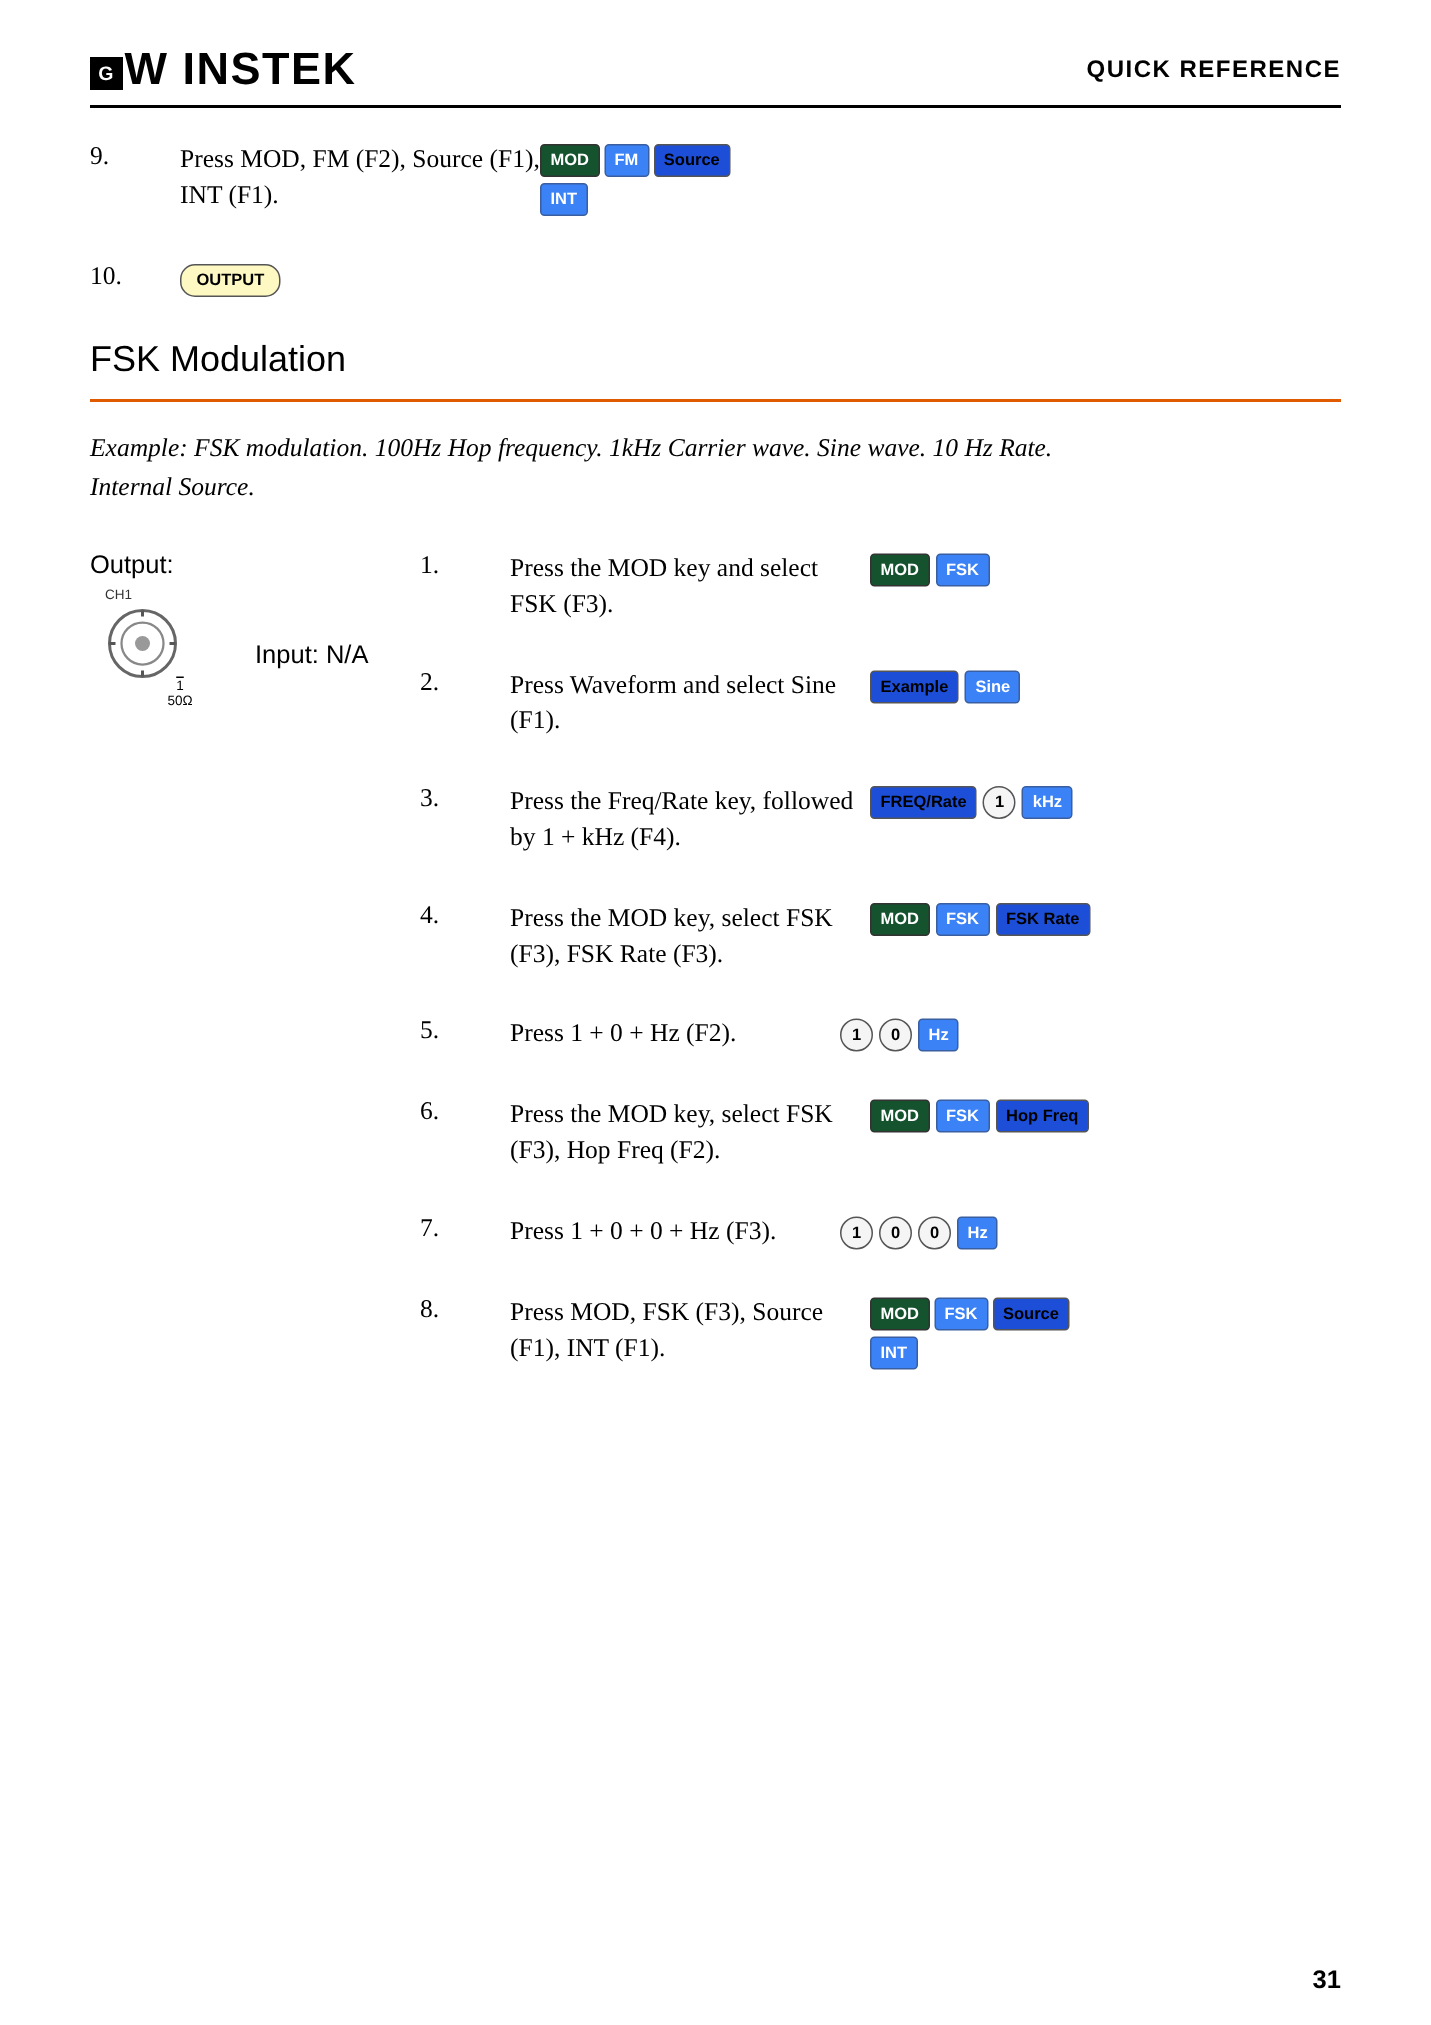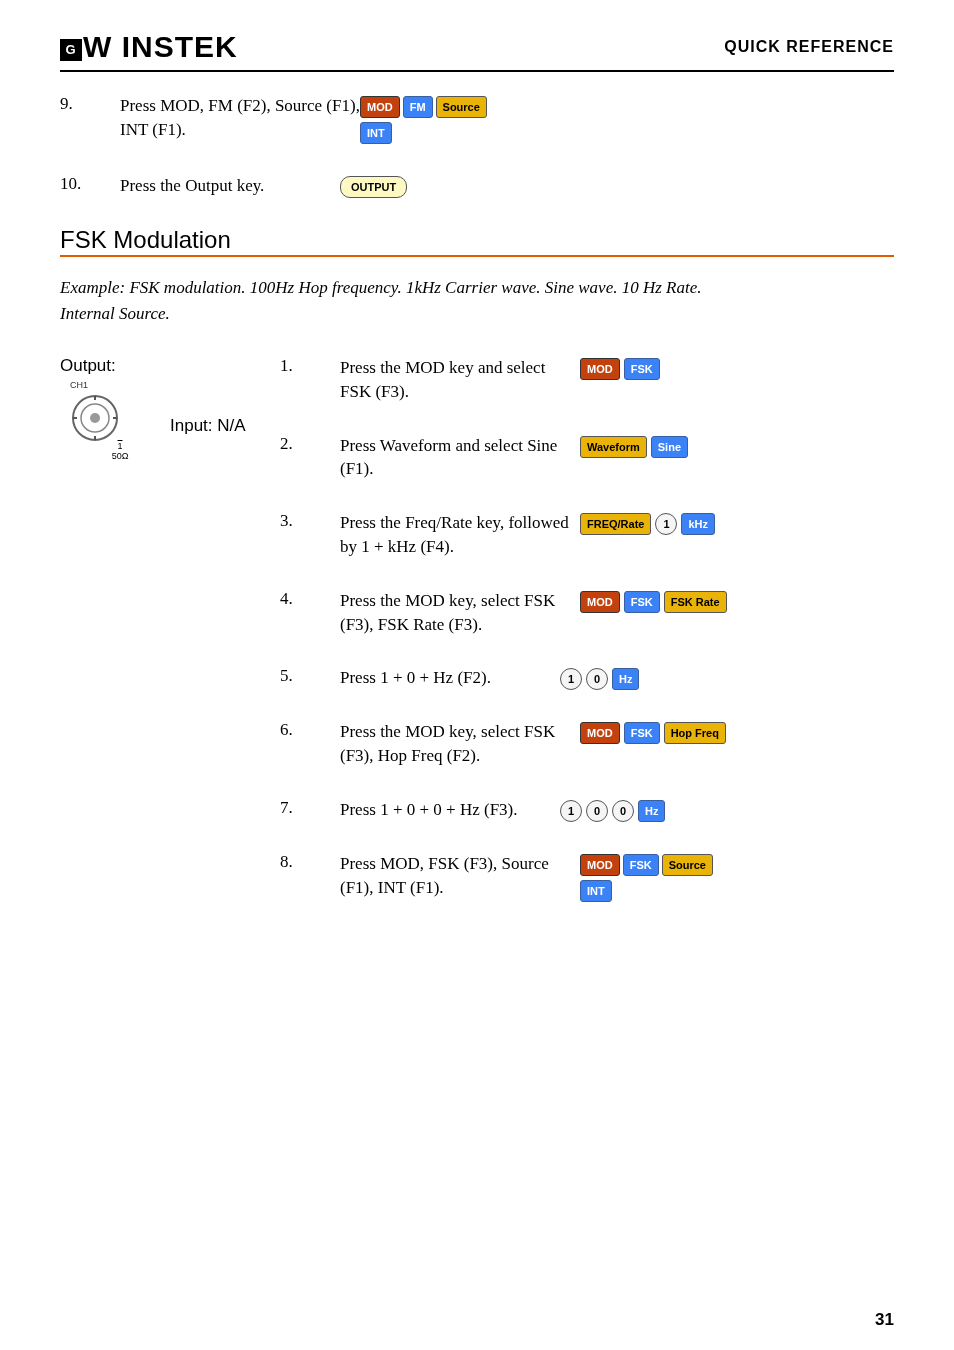--- a/index.html
+++ b/index.html
@@ -101,28 +101,28 @@
     .key {
       display: inline-flex;
       align-items: center;
       justify-content: center;
       border: 1.5px solid #555;
       border-radius: 3px;
       font-size: 11px;
       font-family: Arial, sans-serif;
       font-weight: bold;
       padding: 2px 6px;
-      background: #eab308;
+      background: #1d4ed8;
       color: #000;
       white-space: nowrap;
       height: 22px;
     }
 
     .key-dark {
-      background: #c2410c;
+      background: #14532d;
       color: #fff;
       border-color: #333;
     }
 
     .key-blue {
       background: #3b82f6;
       color: #fff;
       border-color: #3a5fa0;
     }
 
@@ -156,21 +156,21 @@
       display: flex;
       flex-direction: column;
       gap: 4px;
     }
 
     
     .section-title {
       font-size: 24px;
       font-family: Arial, sans-serif;
       font-weight: normal;
-      margin-bottom: 1px;
+      margin-bottom: 12px;
       margin-top: 10px;
     }
 
     .section-line {
       border: none;
       border-top: 2px solid #e05a00;
       margin-bottom: 18px;
     }
 
     .section-desc {
@@ -239,21 +239,20 @@
         </div>
         <div class="keys-group">
           <span class="key key-blue">INT</span>
         </div>
       </div>
     </div>
   </div>
 
   <div class="step-row">
     <div class="step-num">10.</div>
-    <div class="step-text">Press the Output key.</div>
     <div class="step-keys">
       <span class="key key-output">OUTPUT</span>
     </div>
   </div>
 
   <div style="margin-top: 18px;">
     <div class="section-title">FSK Modulation</div>
     <hr class="section-line">
     <div class="section-desc">Example: FSK modulation. 100Hz Hop frequency. 1kHz Carrier wave. Sine wave. 10 Hz Rate. Internal Source.</div>
   </div>
@@ -303,21 +302,21 @@
         <div class="step-keys">
           <span class="key key-dark">MOD</span>
           <span class="key key-blue">FSK</span>
         </div>
       </div>
 
       <div class="step-row">
         <div class="step-num">2.</div>
         <div class="step-text">Press Waveform and select Sine (F1).</div>
         <div class="step-keys">
-          <span class="key">Waveform</span>
+          <span class="key">Example</span>
           <span class="key key-blue">Sine</span>
         </div>
       </div>
 
       <div class="step-row">
         <div class="step-num">3.</div>
         <div class="step-text">Press the Freq/Rate key, followed by 1 + kHz (F4).</div>
         <div class="step-keys">
           <span class="key">FREQ/Rate</span>
           <span class="key key-outline-round">1</span>

